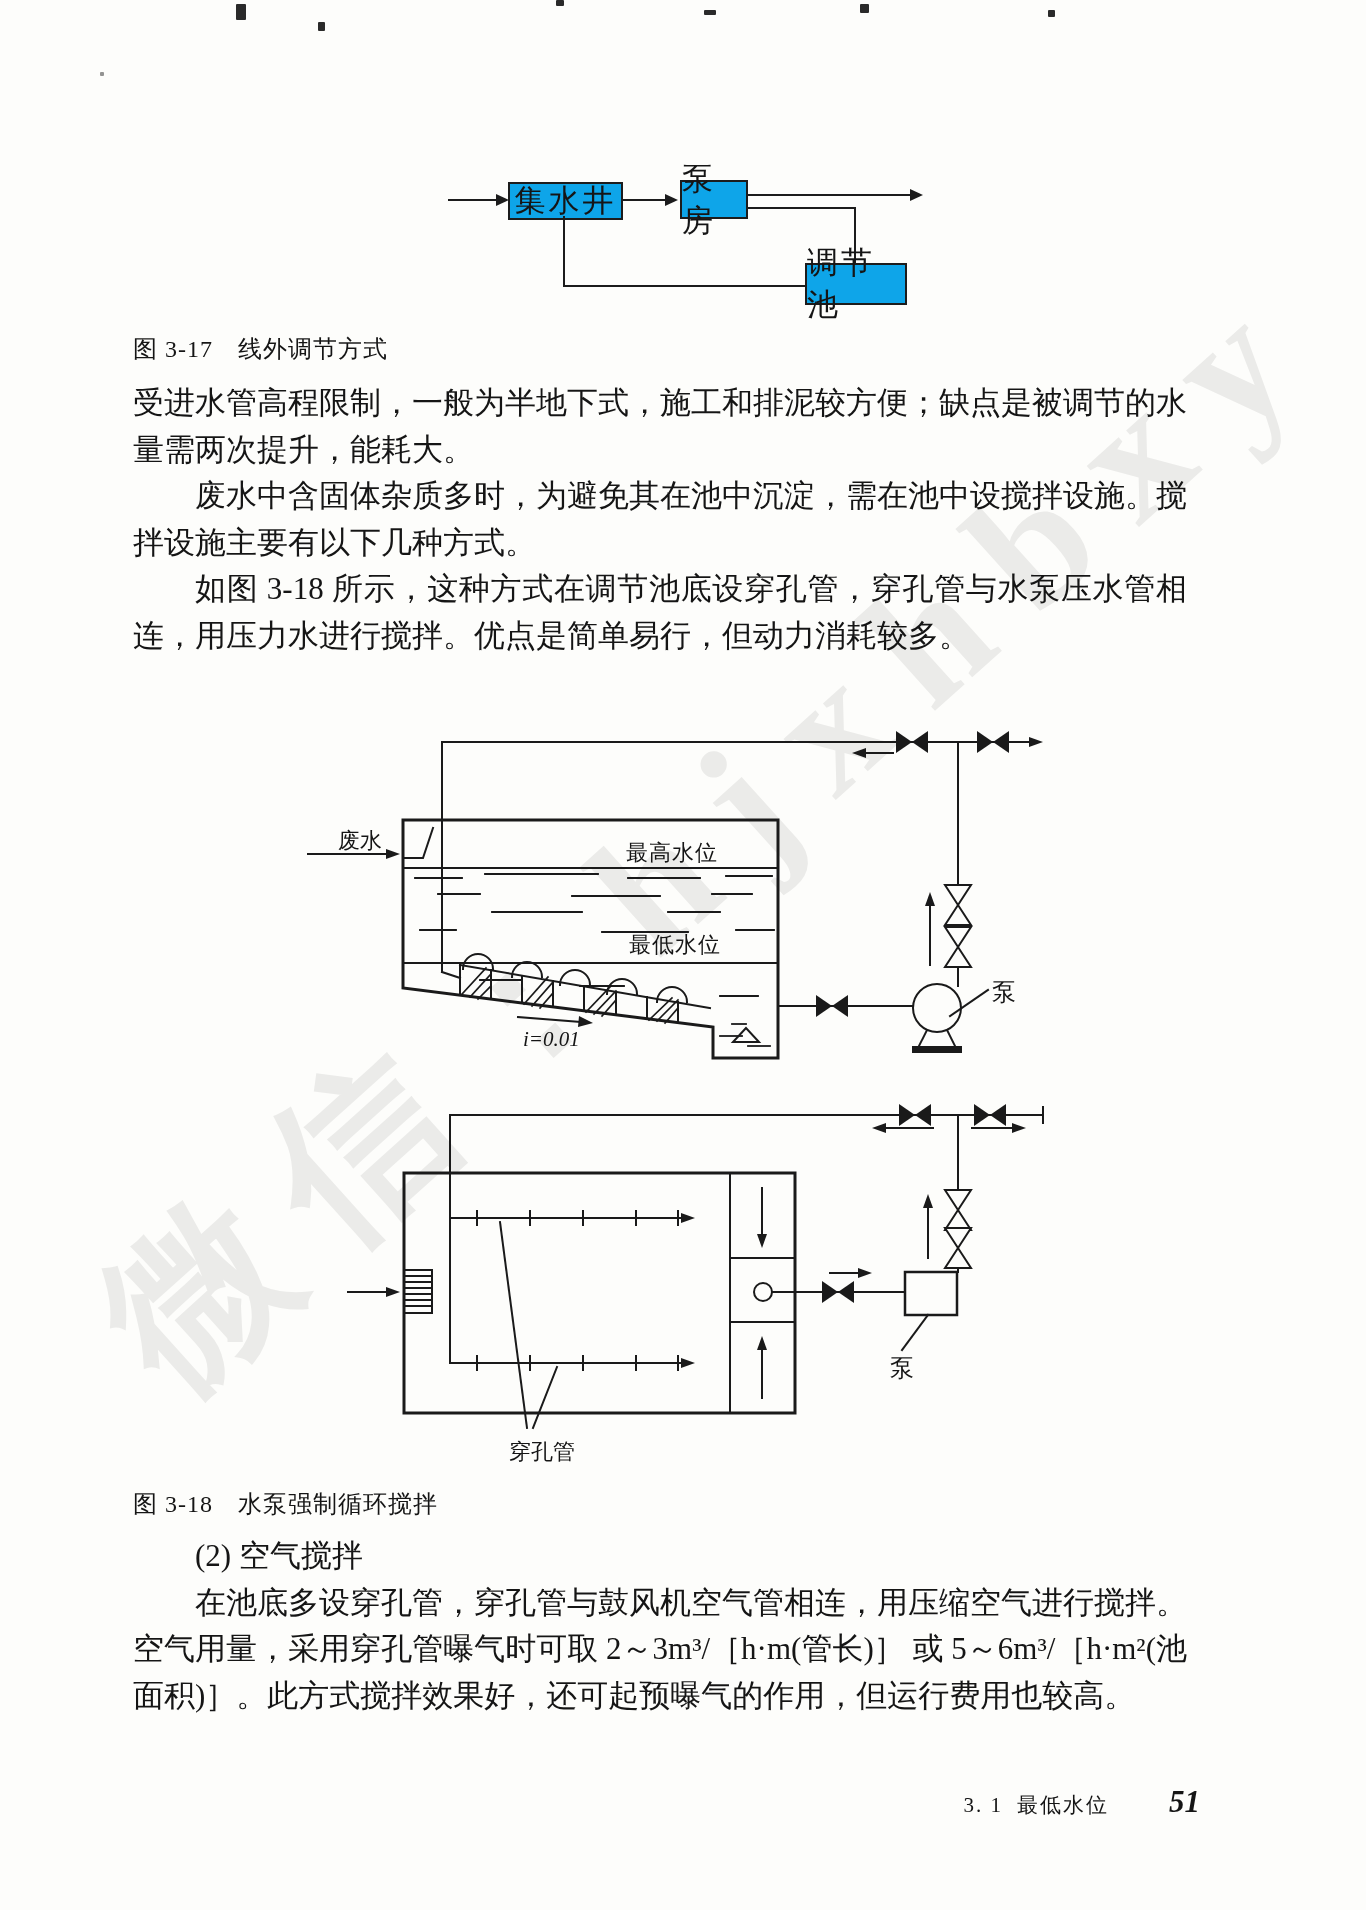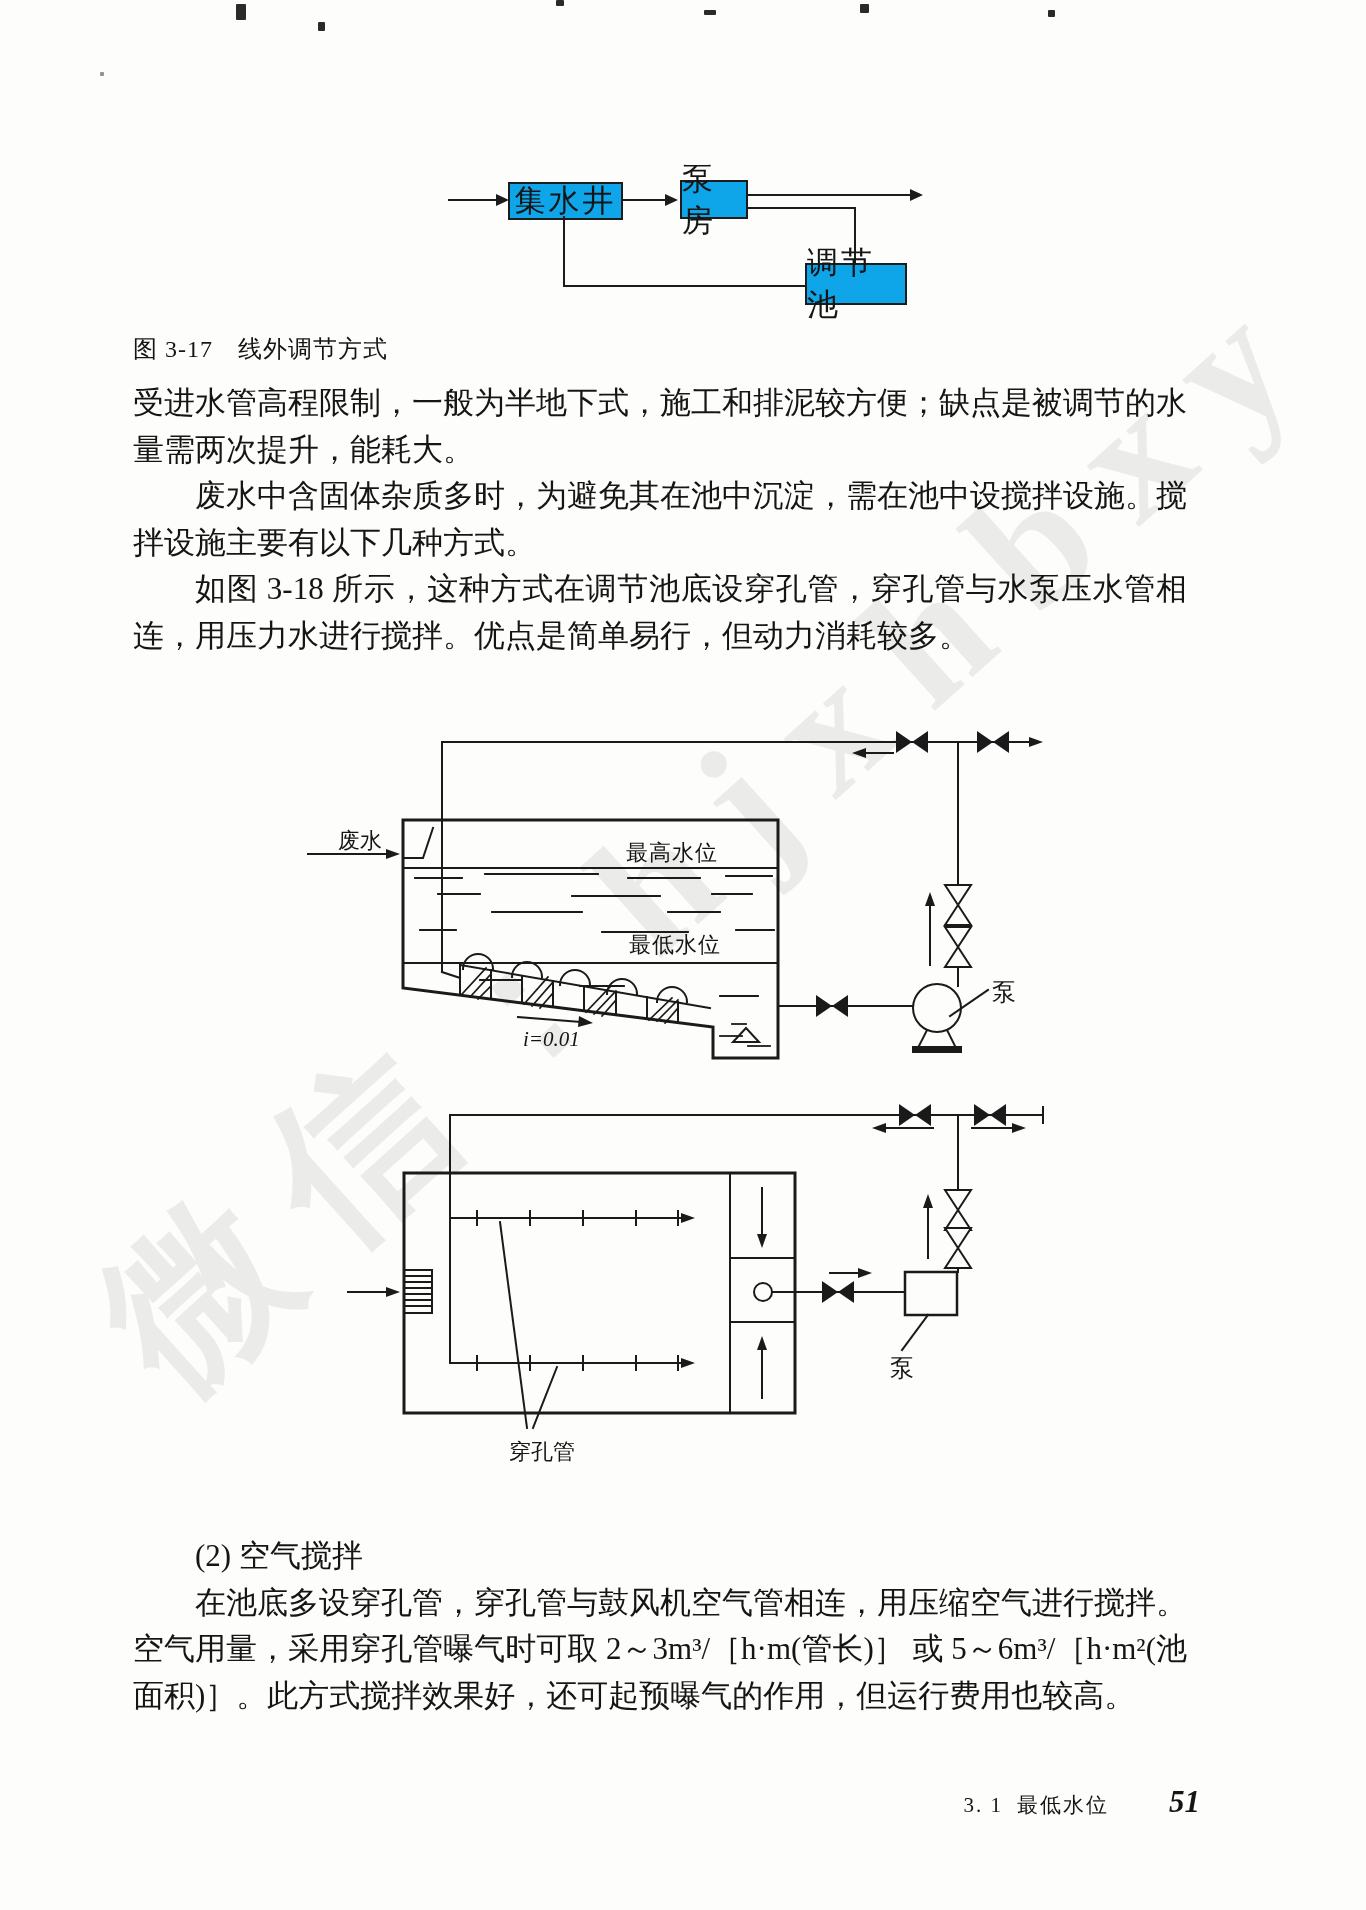--- a/index.html
+++ b/index.html
@@ -274,20 +274,21 @@
         <line x1="126" y1="548" x2="150" y2="548"></line>
           <line x1="126" y1="554" x2="150" y2="554"></line>
         <line x1="126" y1="560" x2="150" y2="560"></line>
           <line x1="126" y1="566" x2="150" y2="566"></line>
         <line x1="126" y1="572" x2="150" y2="572"></line>
           <line x1="126" y1="578" x2="150" y2="578"></line>
       </g>
     </g>
   </svg>
 
+  <div class="caption z" style="top:1487px;">图 3-18　水泵强制循环搅拌</div>
 
   <div class="textcol z" style="top:1533px;">
     <p class="ind">(2) 空气搅拌</p>
     <p class="ind">在池底多设穿孔管，穿孔管与鼓风机空气管相连，用压缩空气进行搅拌。空气用量，采用穿孔管曝气时可取 2～3m³/［h·m(管长)］ 或 5～6m³/［h·m²(池面积)］。此方式搅拌效果好，还可起预曝气的作用，但运行费用也较高。</p>
   </div>
 
   <div class="footer z">
     <span class="sec">3. 1</span>
     <span class="tl">最低水位</span>
     <span class="pg">51</span>

